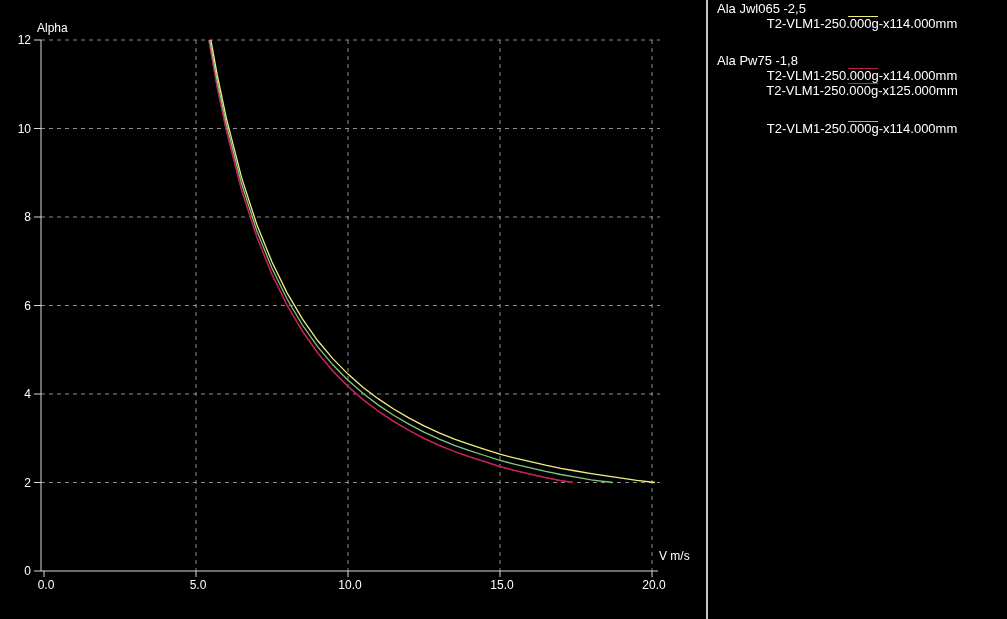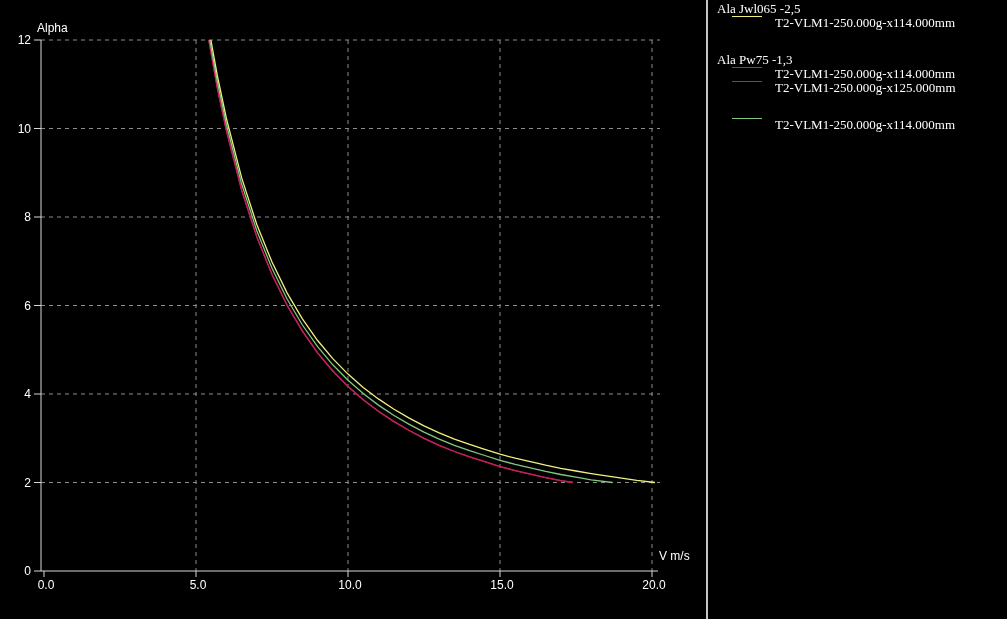--- a/index.html
+++ b/index.html
@@ -10,27 +10,27 @@
     overflow:hidden;
     font-family:"Liberation Sans",sans-serif;
   }
   .plot-region{position:absolute;left:0;top:0;width:707px;height:619px;}
   .plot-region svg{display:block;}
   .divider{position:absolute;left:706px;top:0;width:2px;height:619px;background:#c6c6c6;}
   .legend-panel{
     position:absolute;left:709px;top:0;right:0;bottom:0;
     background:#000;
     padding:2px 0 8px 8px;
-    font-family:Liberation Serif, serif;
+    font-family:Liberation Sans, sans-serif;
     font-size:13px;color:#ffffff;
     box-sizing:border-box;
   }
   .lg{margin-bottom:23px;}
   .lg-title{line-height:14px;white-space:nowrap;}
-  .lg-entry{display:flex;align-items:flex-start;line-height:14px;white-space:nowrap;}
+  .lg-entry{display:flex;align-items:center;line-height:14px;white-space:nowrap;flex-direction:column;}
   .swatch{display:inline-block;width:30px;height:0;border-top:1px solid #fff;margin-left:15px;margin-right:13px;flex:0 0 auto;}
   .lg-label{white-space:nowrap;}
 </style>
 </head>
 <body>
 
 <div class="screen">
 
   <div class="plot-region">
     <svg id="plot-svg" width="707" height="619" viewBox="0 0 707 619">
@@ -84,21 +84,21 @@
 
     <div class="lg">
       <div class="lg-title">Ala Jwl065 -2,5</div>
       <div class="lg-entry">
         <span class="swatch" style="border-top-color: rgb(240, 240, 128);"></span>
         <span class="lg-label">T2-VLM1-250.000g-x114.000mm</span>
       </div>
     </div>
 
     <div class="lg">
-      <div class="lg-title">Ala Pw75 -1,3</div>
+      <div class="lg-title">Ala Pw75 -1,8</div>
       <div class="lg-entry">
         <span class="swatch" style="border-top-color: rgb(192, 32, 88);"></span>
         <span class="lg-label">T2-VLM1-250.000g-x114.000mm</span>
       </div>
       <div class="lg-entry">
         <span class="swatch" style="border-top-color: rgb(192, 32, 88);"></span>
         <span class="lg-label">T2-VLM1-250.000g-x125.000mm</span>
       </div>
     </div>
 

